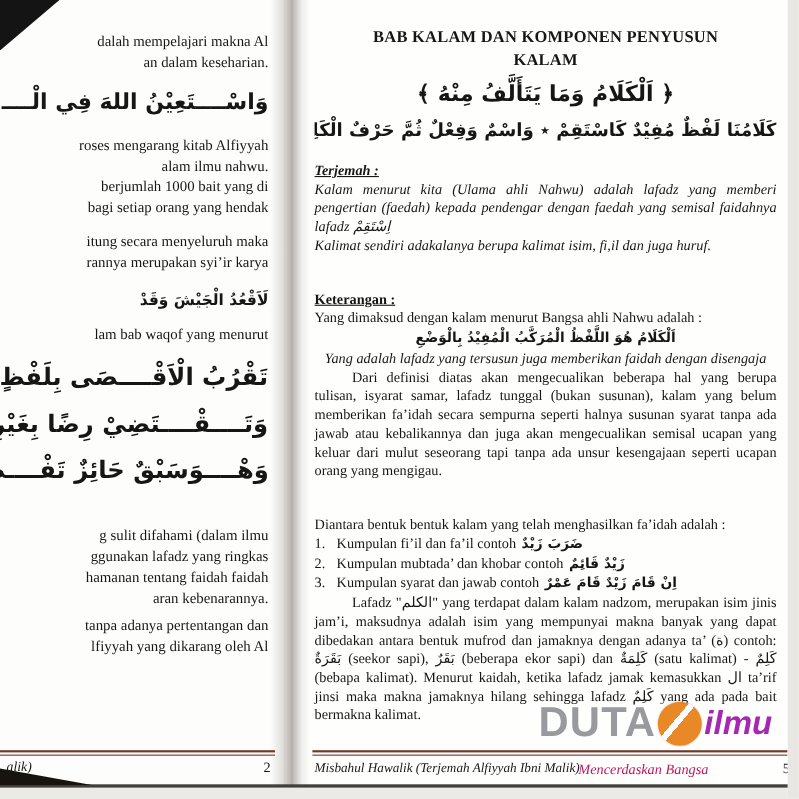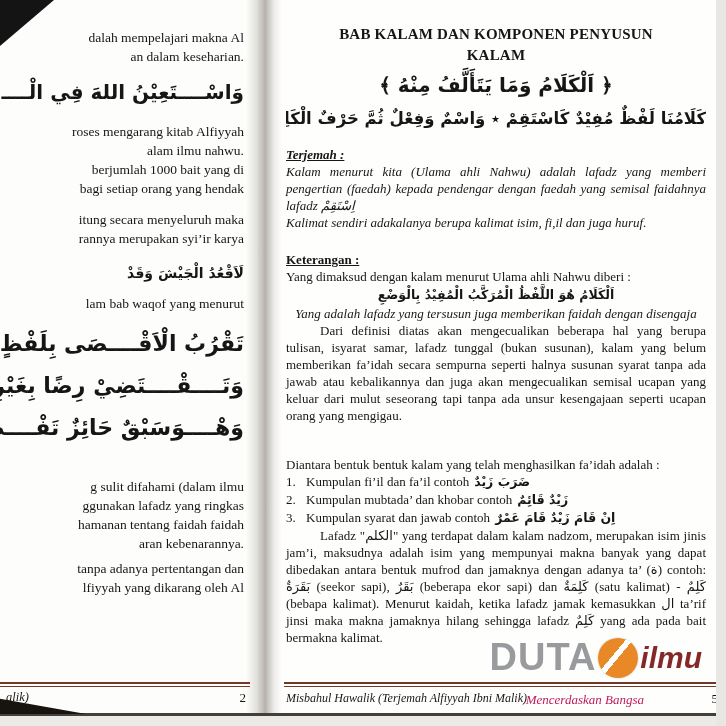--- a/index.html
+++ b/index.html
@@ -37,21 +37,21 @@
   .ara-lg { font-size:22px; line-height:42px; }
   .mt6{margin-top:6px}.mt8{margin-top:8px}.mt10{margin-top:10px}.mt12{margin-top:12px}.mt28{margin-top:28px}
 
   
   .rp-title { font-size:15px; font-weight:bold; text-align:center; line-height:21px; letter-spacing:.2px; }
   .rp-arabic-header { margin-top:8px; text-align:center; font-family:"DejaVu Sans",sans-serif;
                       font-weight:bold; font-size:20px; line-height:22px; direction:rtl; }
   .rp-arabic-verse { margin-top:8px; text-align:center; font-family:"DejaVu Sans",sans-serif;
                      font-weight:bold; font-size:16.5px; line-height:30px; direction:rtl; white-space:nowrap; overflow:hidden; }
   .rp-label { margin-top:12px; font-weight:bold; font-style:italic; text-decoration:underline; text-align:left; }
-  .rp-label.upright { font-style:normal; margin-top:20px; }
+  .rp-label.upright { font-style:normal; margin-top:32px; }
   .rp-italic { font-style:italic; }
   .rp-center { text-align:center; }
   .rp-arabic-def { text-align:center; font-family:"DejaVu Sans",sans-serif; font-weight:bold;
                    font-size:12.5px; line-height:20px; direction:rtl; }
   .indent { text-indent:34px; }
   .rp-li { display:flex; align-items:baseline; gap:5px; text-align:left; line-height:18px; }
   .rp-li .num { min-width:15px; }
   .ara-inline { font-family:"DejaVu Sans",sans-serif; font-size:12.5px; font-weight:bold; }
 
   
@@ -65,21 +65,21 @@
   .rp-page-num { position:absolute; right:8px; top:690px; font-size:13px; }
 
   
   .watermark { position:absolute; right:14px; top:636px; display:flex; align-items:center; z-index:7; opacity:.95;
                font-family:"Liberation Sans",sans-serif; }
   .wm-word1 { font-weight:bold; font-size:38px; color:#939598; letter-spacing:1px;
               text-shadow:0 0 2px #ffffff; }
   .wm-circle { width:40px; height:40px; border-radius:50%; margin:0 2px;
                background:linear-gradient(130deg,#e8821c 40%,#ffffff 40%,#ffffff 50%,#e8821c 50%);
                box-shadow:0 0 2px rgba(0,0,0,.25); flex:0 0 auto; }
-  .wm-word2 { font-weight:bold; font-style:italic; font-size:30px; color:#7f1d1d; }
+  .wm-word2 { font-weight:bold; font-style:italic; font-size:30px; color:#a21caf; }
   .wm-tagline { position:absolute; right:72px; top:692px; font-style:italic; color:#be185d;
                 font-size:13px; z-index:7; font-family:"Liberation Serif",serif; }
 </style>
 </head>
 <body>
 
 <div class="scan">
 
   <div class="left-page">
     <div class="lp-line lat">dalah mempelajari makna Al</div>
@@ -117,21 +117,21 @@
     </div>
 
     <div class="rp-arabic-header">﴿ اَلْكَلَامُ وَمَا يَتَأَلَّفُ مِنْهُ ﴾</div>
     <div class="rp-arabic-verse">كَلَامُنَا لَفْظٌ مُفِيْدٌ كَاسْتَقِمْ ٭ وَاسْمٌ وَفِعْلٌ ثُمَّ حَرْفٌ الْكَلِمْ</div>
 
     <div class="rp-label">Terjemah :</div>
     <div class="rp-italic">Kalam menurut kita (Ulama ahli Nahwu) adalah lafadz yang memberi pengertian (faedah) kepada pendengar dengan faedah yang semisal faidahnya lafadz اِسْتَقِمْ</div>
     <div class="rp-italic">Kalimat sendiri adakalanya berupa kalimat isim, fi,il dan juga huruf.</div>
 
     <div class="rp-label upright">Keterangan :</div>
-    <div style="text-align:left;">Yang dimaksud dengan kalam menurut Ulama ahli Nahwu diberi :</div>
+    <div style="text-align:left;">Yang dimaksud dengan kalam menurut Bangsa ahli Nahwu adalah :</div>
     <div class="rp-arabic-def">اَلْكَلَامُ هُوَ اللَّفْظُ الْمُرَكَّبُ الْمُفِيْدُ بِالْوَضْعِ</div>
     <div class="rp-italic rp-center">Yang adalah lafadz yang tersusun juga memberikan faidah dengan disengaja</div>
 
     <div class="indent">Dari definisi diatas akan mengecualikan beberapa hal yang berupa tulisan, isyarat samar, lafadz tunggal (bukan susunan), kalam yang belum memberikan fa’idah secara sempurna seperti halnya susunan syarat tanpa ada jawab atau kebalikannya dan juga akan mengecualikan semisal ucapan yang keluar dari mulut seseorang tapi tanpa ada unsur kesengajaan seperti ucapan orang yang mengigau.</div>
     <div style="text-align:left;margin-top:32px;">Diantara bentuk bentuk kalam yang telah menghasilkan fa’idah adalah :</div>
 
     <div class="rp-li">
       <span class="num">1.</span>
       <span class="txt">Kumpulan fi’il dan fa’il contoh</span>
       <span class="ara-inline">ضَرَبَ زَيْدٌ</span>

